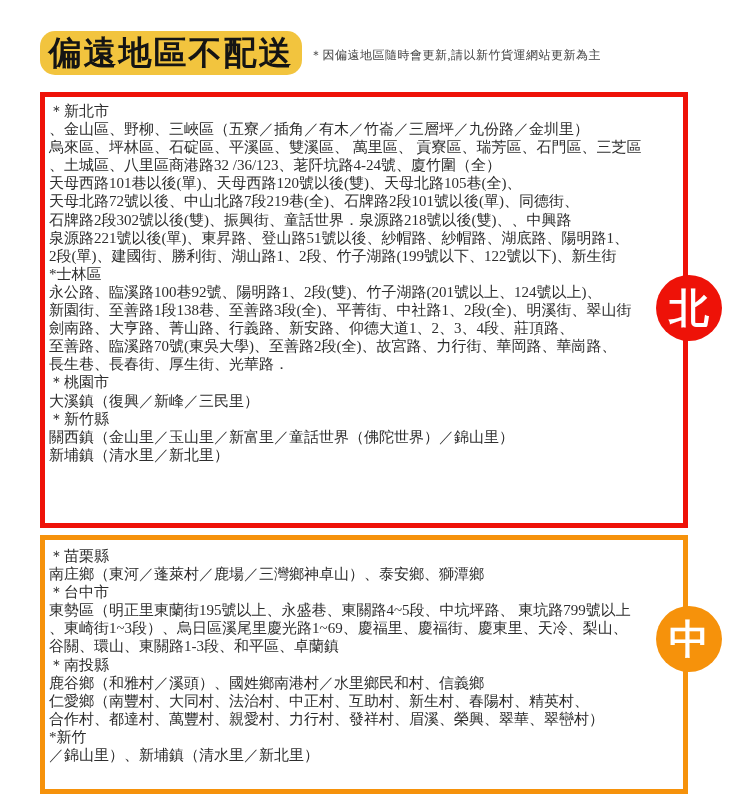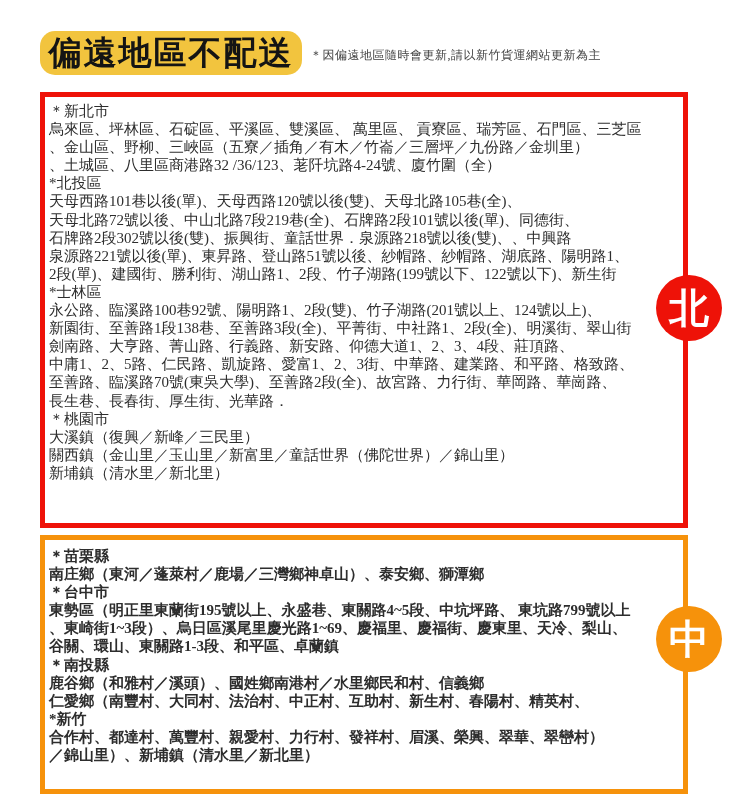--- a/index.html
+++ b/index.html
@@ -59,21 +59,20 @@
     top: 92px;
     height: 421px;
     border-color: #ee1208;
     padding: 5px 0 0 0;
   }
   .region-box.central {
     top: 535px;
     height: 242px;
     border-color: #f6920b;
     padding: 7px 0 0 0;
-    font-weight: bold;
   }
   .text-line {
     font-size: 15px;
     line-height: 18.1px;
     white-space: nowrap;
     padding-left: 4px;
     letter-spacing: 0px;
   }
   
   .region-circle {
@@ -98,54 +97,53 @@
 <body>
 
 <div class="page">
 
   <div class="title-badge">偏遠地區不配送</div>
 
   <div class="update-note">＊因偏遠地區隨時會更新,請以新竹貨運網站更新為主</div>
 
   <div class="region-box north">
       <div class="text-line">＊新北市</div>
+      <div class="text-line">、金山區、野柳、三峽區（五寮／插角／有木／竹崙／三層坪／九份路／金圳里）</div>
       <div class="text-line">烏來區、坪林區、石碇區、平溪區、雙溪區、 萬里區、 貢寮區、瑞芳區、石門區、三芝區</div>
-      <div class="text-line">、金山區、野柳、三峽區（五寮／插角／有木／竹崙／三層坪／九份路／金圳里）</div>
       <div class="text-line">、土城區、八里區商港路32 /36/123、荖阡坑路4-24號、廈竹圍（全）</div>
-      <div class="text-line">*北投區</div>
       <div class="text-line">天母西路101巷以後(單)、天母西路120號以後(雙)、天母北路105巷(全)、</div>
       <div class="text-line">天母北路72號以後、中山北路7段219巷(全)、石牌路2段101號以後(單)、同德街、</div>
       <div class="text-line">石牌路2段302號以後(雙)、振興街、童話世界．泉源路218號以後(雙)、、中興路</div>
       <div class="text-line">泉源路221號以後(單)、東昇路、登山路51號以後、紗帽路、紗帽路、湖底路、陽明路1、</div>
       <div class="text-line">2段(單)、建國街、勝利街、湖山路1、2段、竹子湖路(199號以下、122號以下)、新生街</div>
       <div class="text-line">*士林區</div>
       <div class="text-line">永公路、臨溪路100巷92號、陽明路1、2段(雙)、竹子湖路(201號以上、124號以上)、</div>
       <div class="text-line">新園街、至善路1段138巷、至善路3段(全)、平菁街、中社路1、2段(全)、明溪街、翠山街</div>
       <div class="text-line">劍南路、大亨路、菁山路、行義路、新安路、仰德大道1、2、3、4段、莊頂路、</div>
-      <div class="text-line">中庸1、2、5路、仁民路、凱旋路、愛富1、2、3街、中華路、建業路、和平路、格致路、</div>
       <div class="text-line">至善路、臨溪路70號(東吳大學)、至善路2段(全)、故宮路、力行街、華岡路、華崗路、</div>
       <div class="text-line">長生巷、長春街、厚生街、光華路．</div>
       <div class="text-line">＊桃園市</div>
       <div class="text-line">大溪鎮（復興／新峰／三民里）</div>
+      <div class="text-line">＊新竹縣</div>
       <div class="text-line">關西鎮（金山里／玉山里／新富里／童話世界（佛陀世界）／錦山里）</div>
       <div class="text-line">新埔鎮（清水里／新北里）</div>
     </div>
 
   <div class="region-circle north">北</div>
 
   <div class="region-box central">
       <div class="text-line">＊苗栗縣</div>
       <div class="text-line">南庄鄉（東河／蓬萊村／鹿場／三灣鄉神卓山）、泰安鄉、獅潭鄉</div>
       <div class="text-line">＊台中市</div>
       <div class="text-line">東勢區（明正里東蘭街195號以上、永盛巷、東關路4~5段、中坑坪路、 東坑路799號以上</div>
       <div class="text-line">、東崎街1~3段）、烏日區溪尾里慶光路1~69、慶福里、慶福街、慶東里、天冷、梨山、</div>
       <div class="text-line">谷關、環山、東關路1-3段、和平區、卓蘭鎮</div>
       <div class="text-line">＊南投縣</div>
       <div class="text-line">鹿谷鄉（和雅村／溪頭）、國姓鄉南港村／水里鄉民和村、信義鄉</div>
       <div class="text-line">仁愛鄉（南豐村、大同村、法治村、中正村、互助村、新生村、春陽村、精英村、</div>
+      <div class="text-line">合作村、都達村、萬豐村、親愛村、力行村、發祥村、眉溪、榮興、翠華、翠巒村）</div>
       <div class="text-line">*新竹</div>
-      <div class="text-line">合作村、都達村、萬豐村、親愛村、力行村、發祥村、眉溪、榮興、翠華、翠巒村）</div>
       <div class="text-line">／錦山里）、新埔鎮（清水里／新北里）</div>
     </div>
 
   <div class="region-circle central">中</div>
 
 </div>
 
 </body></html>

